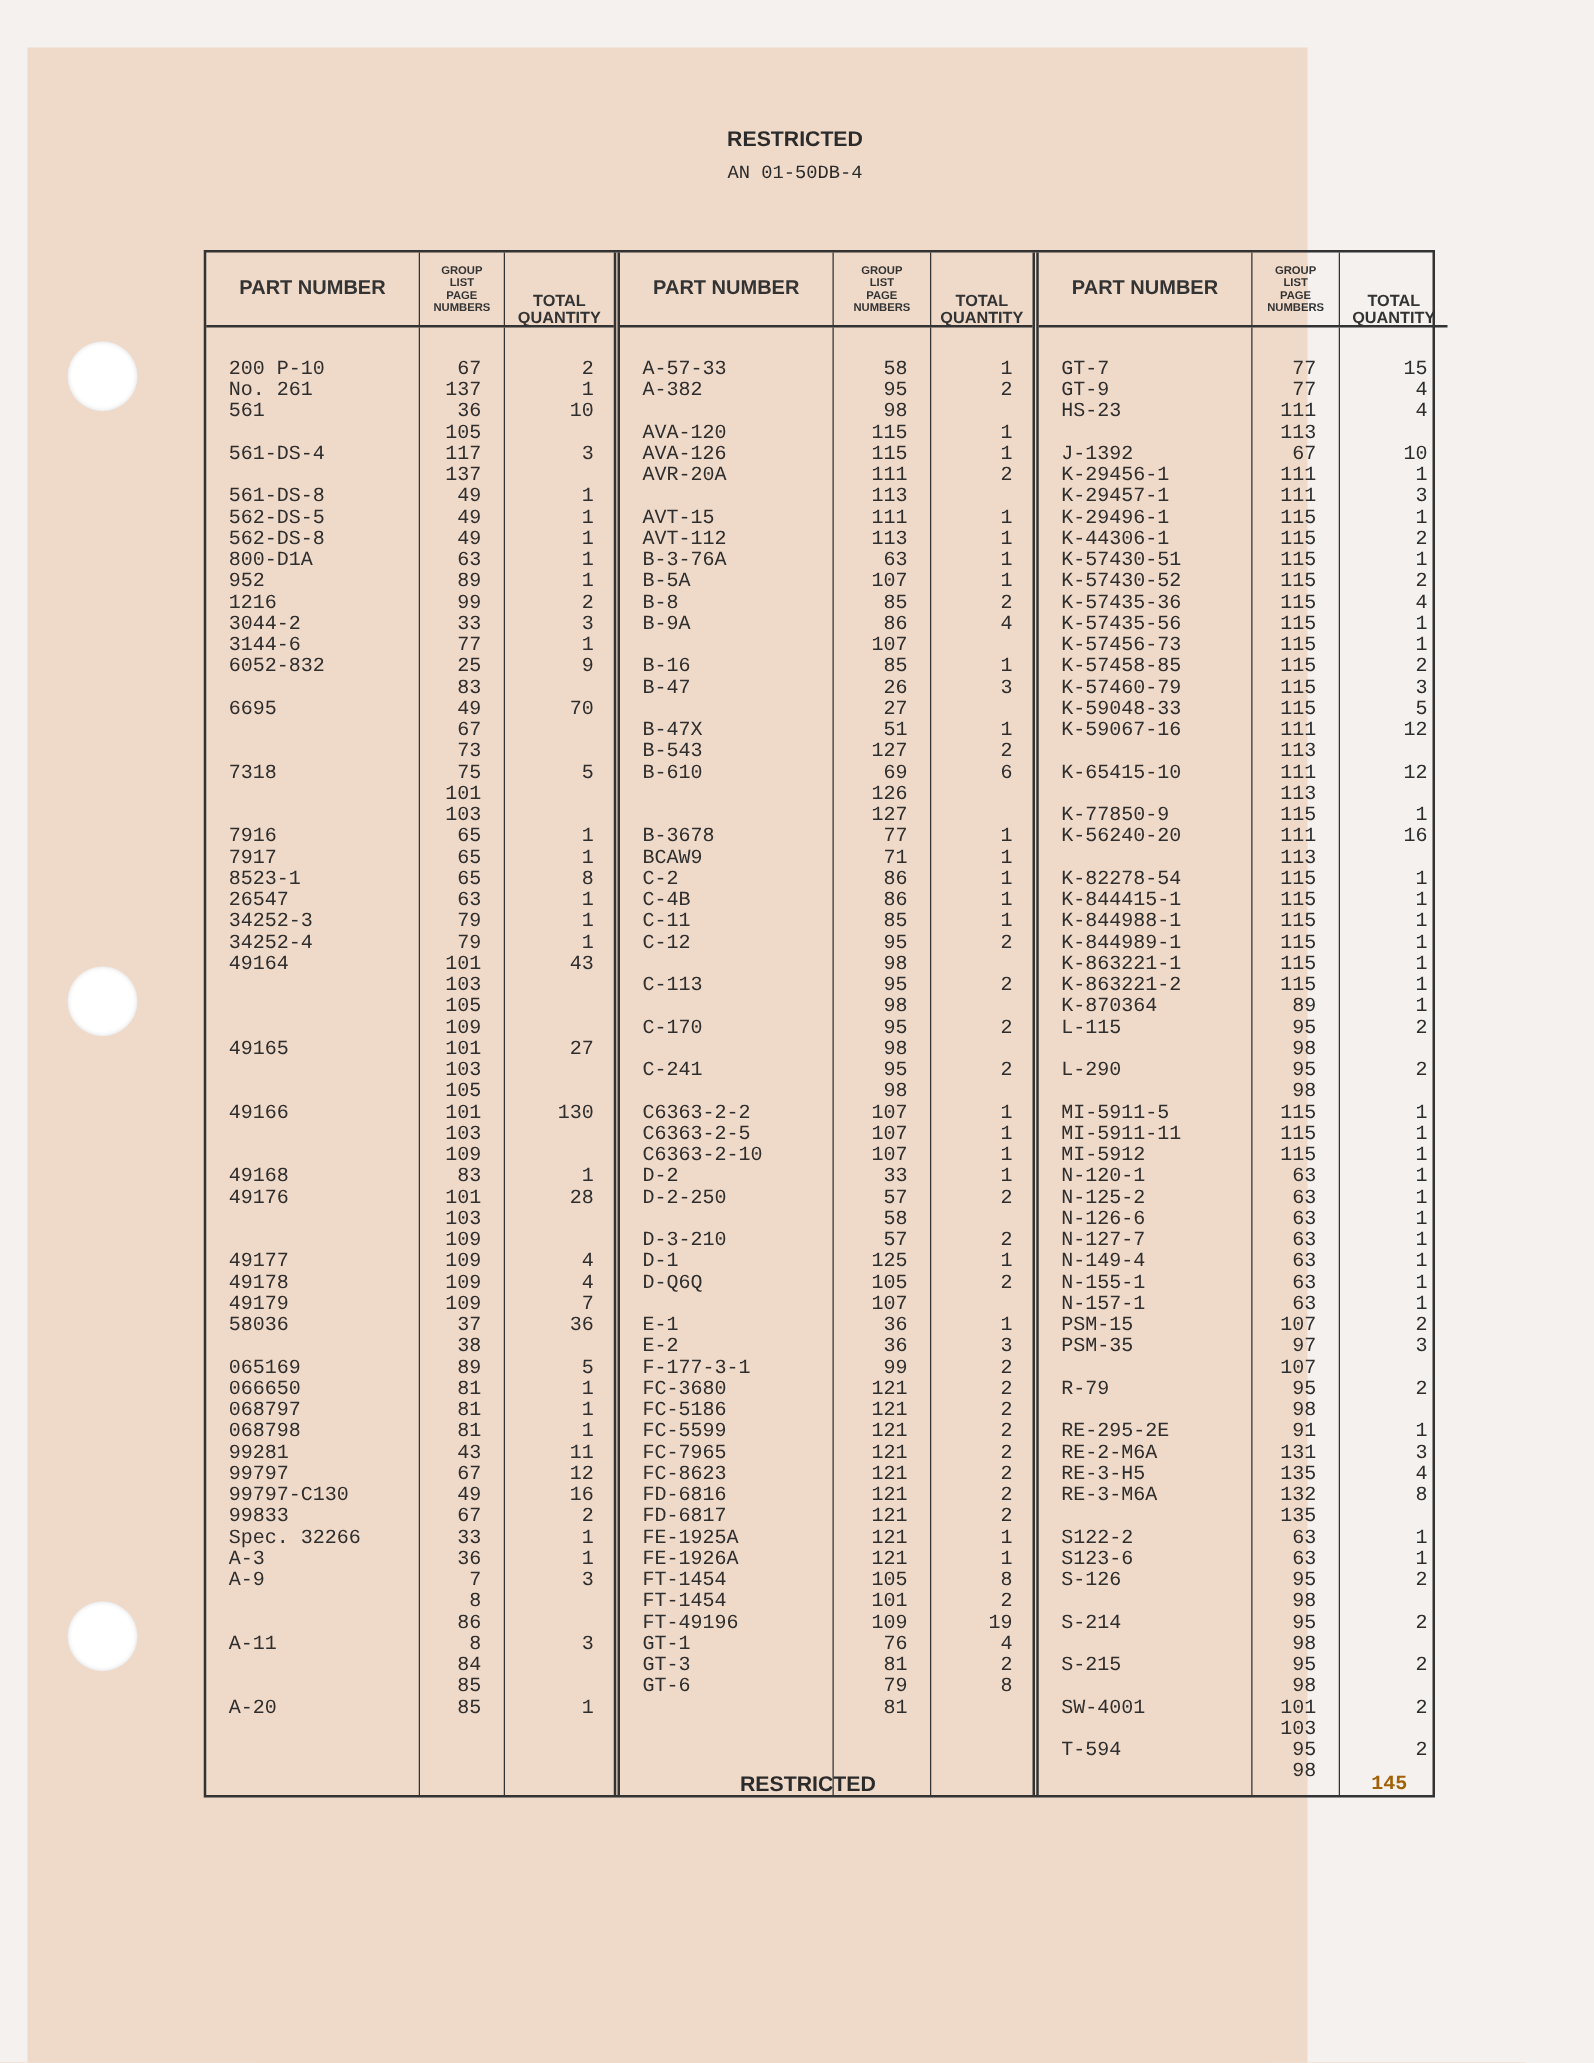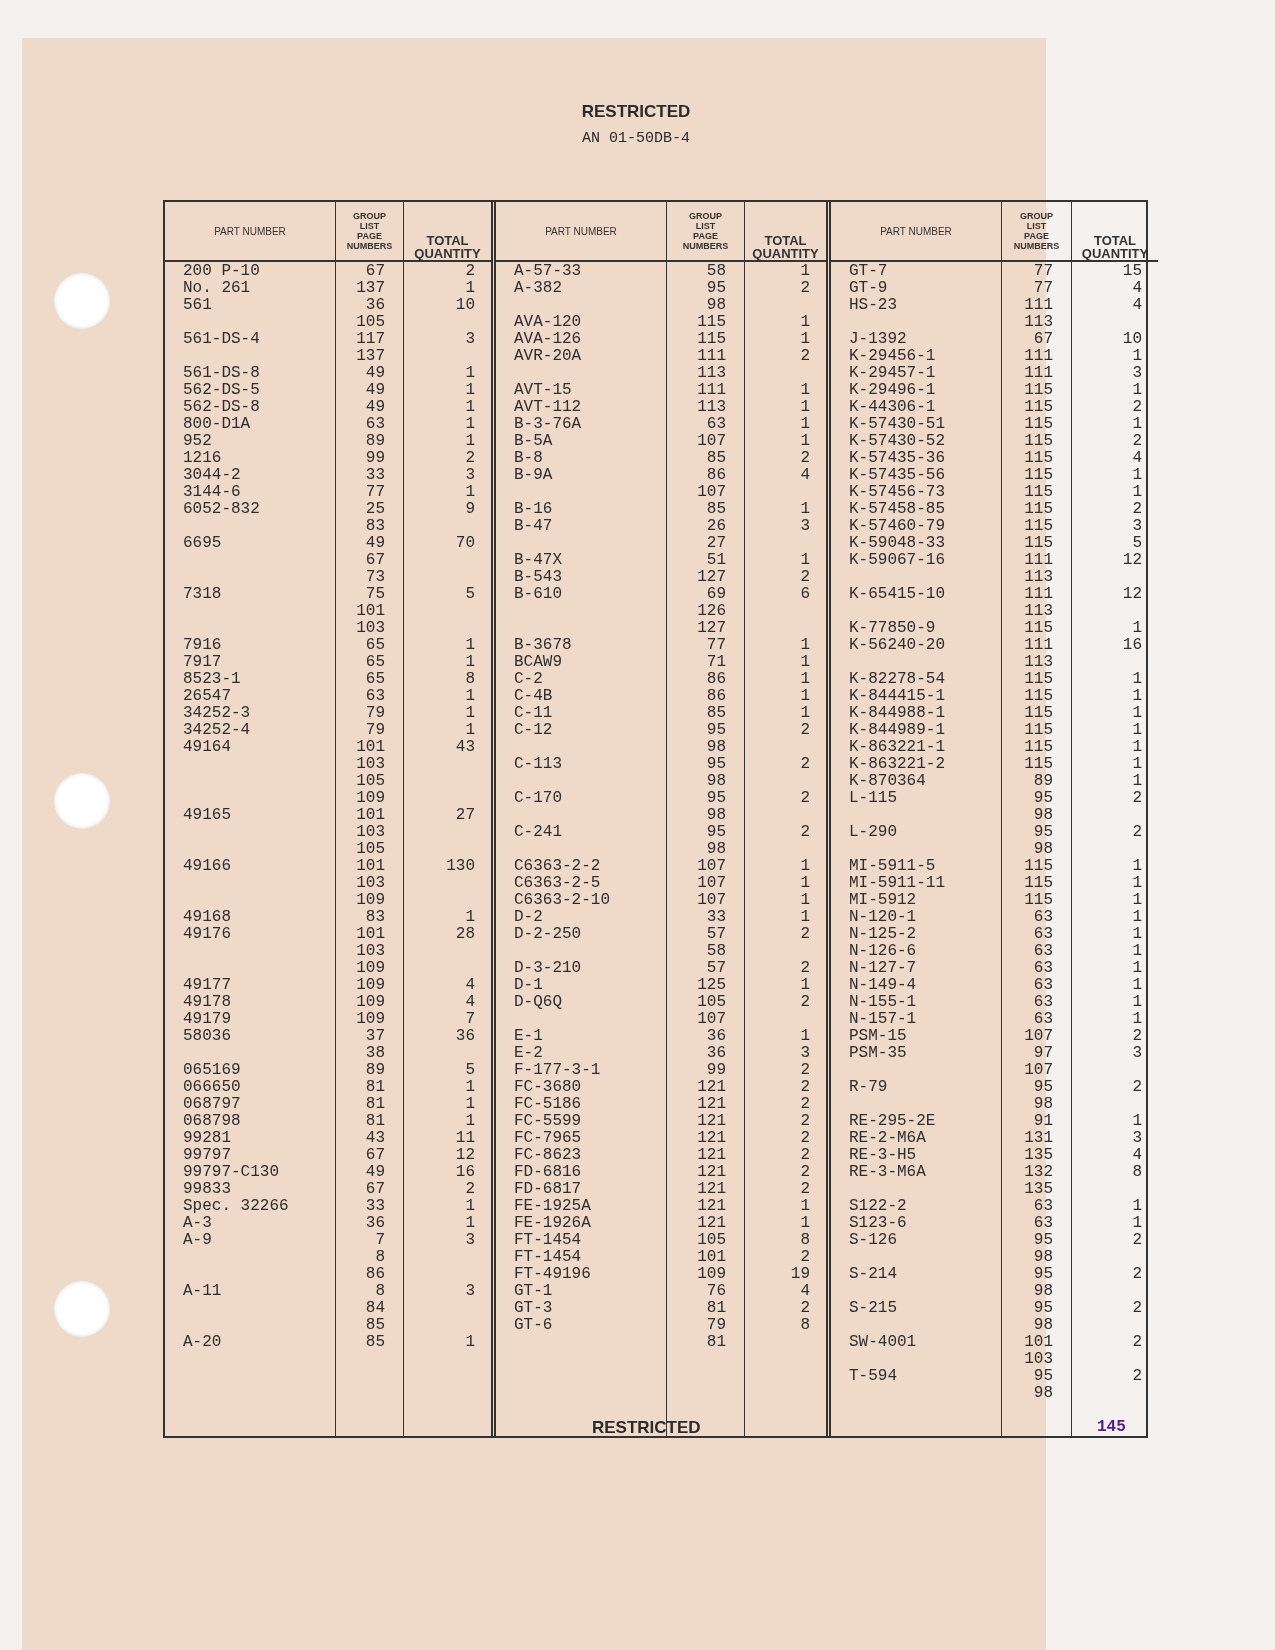--- a/index.html
+++ b/index.html
@@ -8,33 +8,33 @@
   .hole{position:absolute;width:56px;height:56px;border-radius:50%;background:#ffffff;box-shadow:inset 0 0 4px rgba(0,0,0,0.15);}
   .hdr{position:absolute;left:0;width:1228px;text-align:center;color:#2b2b2b;}
   .h1{top:64px;font:bold 17px "Liberation Sans",sans-serif;}
   .h2{top:92px;font:15px "Liberation Mono",monospace;}
   .h3{top:117px;font:bold 19px "Liberation Sans",sans-serif;letter-spacing:0.2px;}
   .tbl{position:absolute;left:141px;top:162px;width:985px;height:1238px;border:2.5px solid #333;box-sizing:border-box;display:flex;}
   .blk{position:relative;height:100%;display:flex;flex-direction:column;}
   .blk + .blk{border-left:5px double #333;}
   .thead{display:flex;height:60px;border-bottom:2px solid #333;box-sizing:border-box;}
   .th{display:flex;align-items:center;justify-content:center;text-align:center;color:#333;font-family:"Liberation Sans",sans-serif;box-sizing:border-box;}
-  .th.part{font-size:10px;font-weight:normal;}
+  .th.part{font-size:16px;font-weight:bold;}
   .th.grp{font-size:9px;font-weight:bold;line-height:10px;border-left:1.5px solid #333;}
   .th.qty{font-size:13px;font-weight:bold;line-height:13px;border-left:1.5px solid #333;align-items:flex-end;}
   .tbody{flex:1;display:flex;position:relative;}
-  .col{box-sizing:border-box;padding-top:0;}
+  .col{box-sizing:border-box;padding-top:24px;}
   .col + .col{border-left:1.5px solid #333;}
   .cell{height:17px;line-height:17px;font:16px "Liberation Mono",monospace;color:#2e2e2e;white-space:nowrap;}
   .col.part .cell{padding-left:18px;}
   .col.grp .cell{text-align:right;padding-right:18px;}
   .col.qty .cell{text-align:right;padding-right:16px;}
   .foot{position:absolute;top:1380px;left:0;width:1228px;}
   .foot .r{position:absolute;left:570px;font:bold 17px "Liberation Sans",sans-serif;color:#2b2b2b;}
-  .foot .p{position:absolute;left:1075px;font:bold 16px "Liberation Mono",monospace;color:#4c1d95;}
+  .foot .p{position:absolute;left:1075px;font:bold 16px "Liberation Mono",monospace;color:#a16207;}
 </style>
 </head>
 <body>
 
 <div class="page">
   <div class="hole" style="left:32px;top:235px;"></div>
   <div class="hole" style="left:32px;top:735px;"></div>
   <div class="hole" style="left:32px;top:1243px;"></div>
 
   <div class="hdr h1">RESTRICTED</div>

